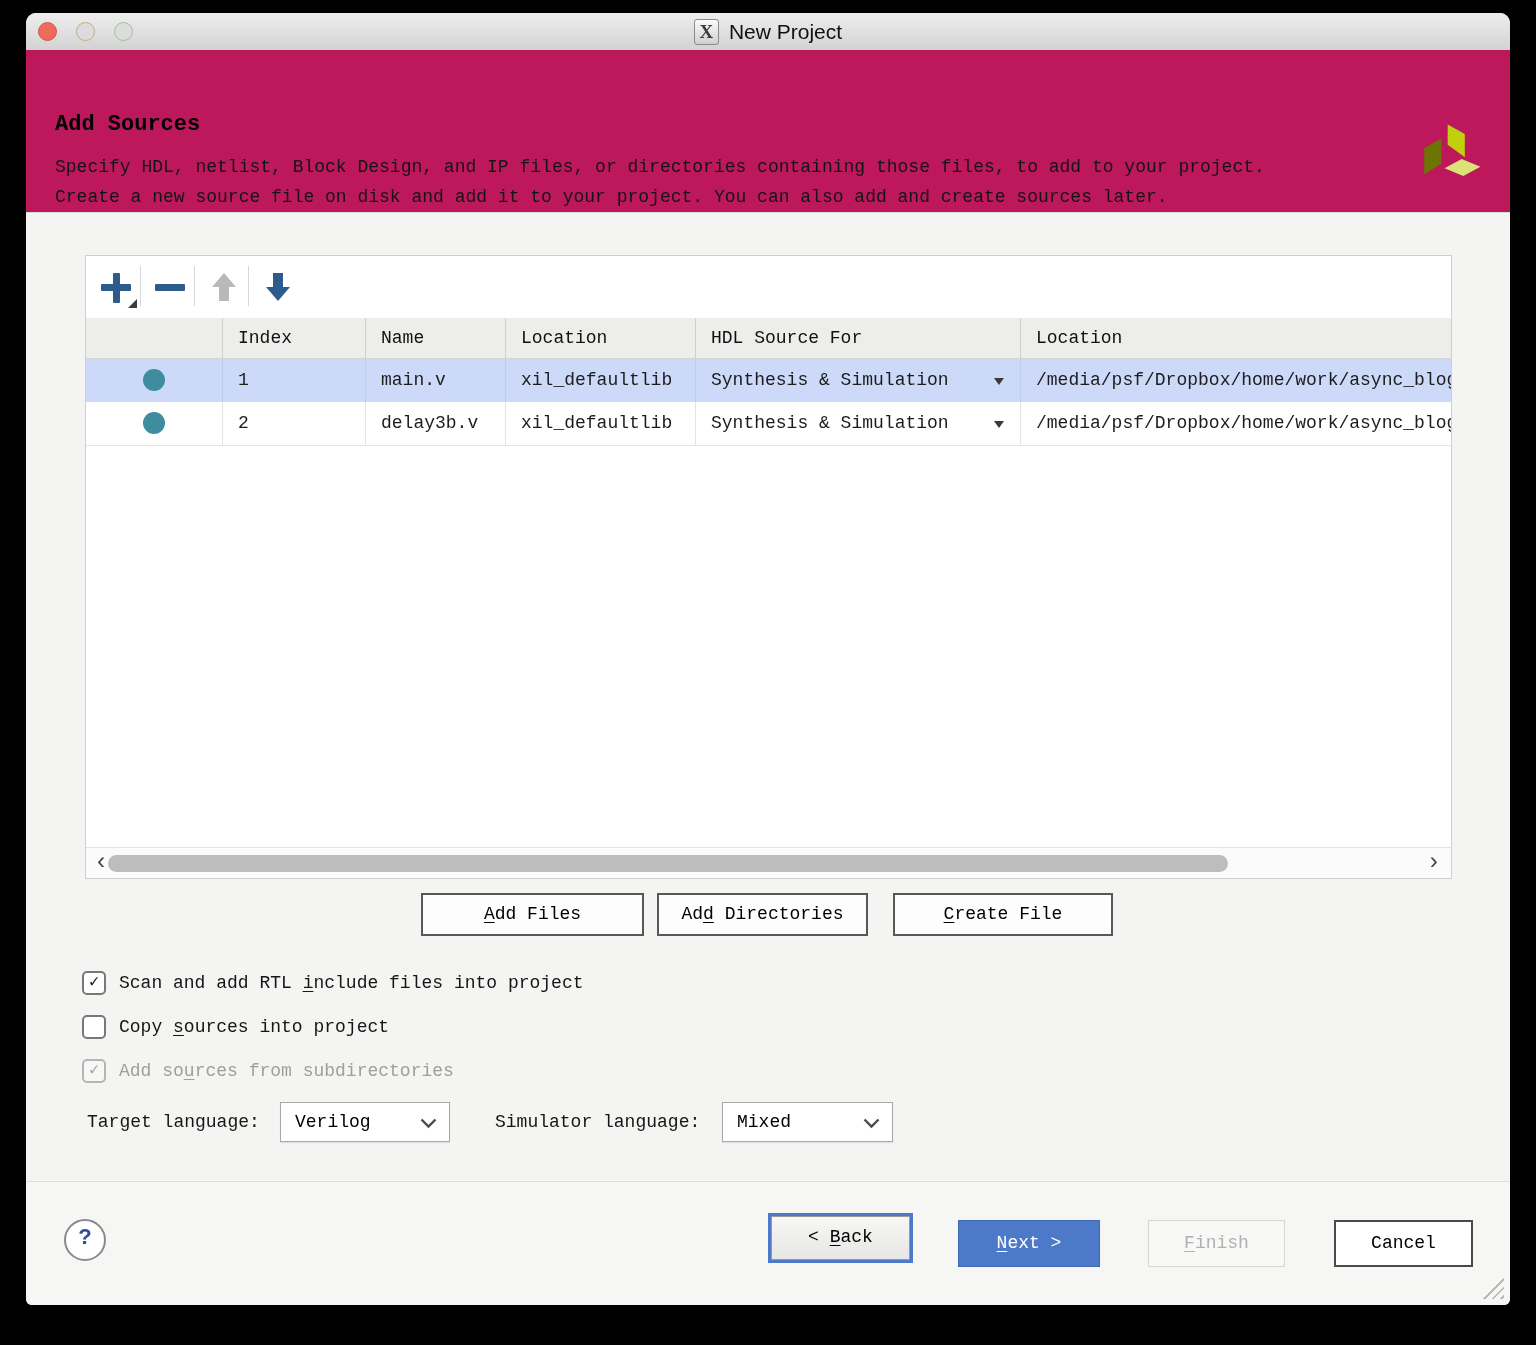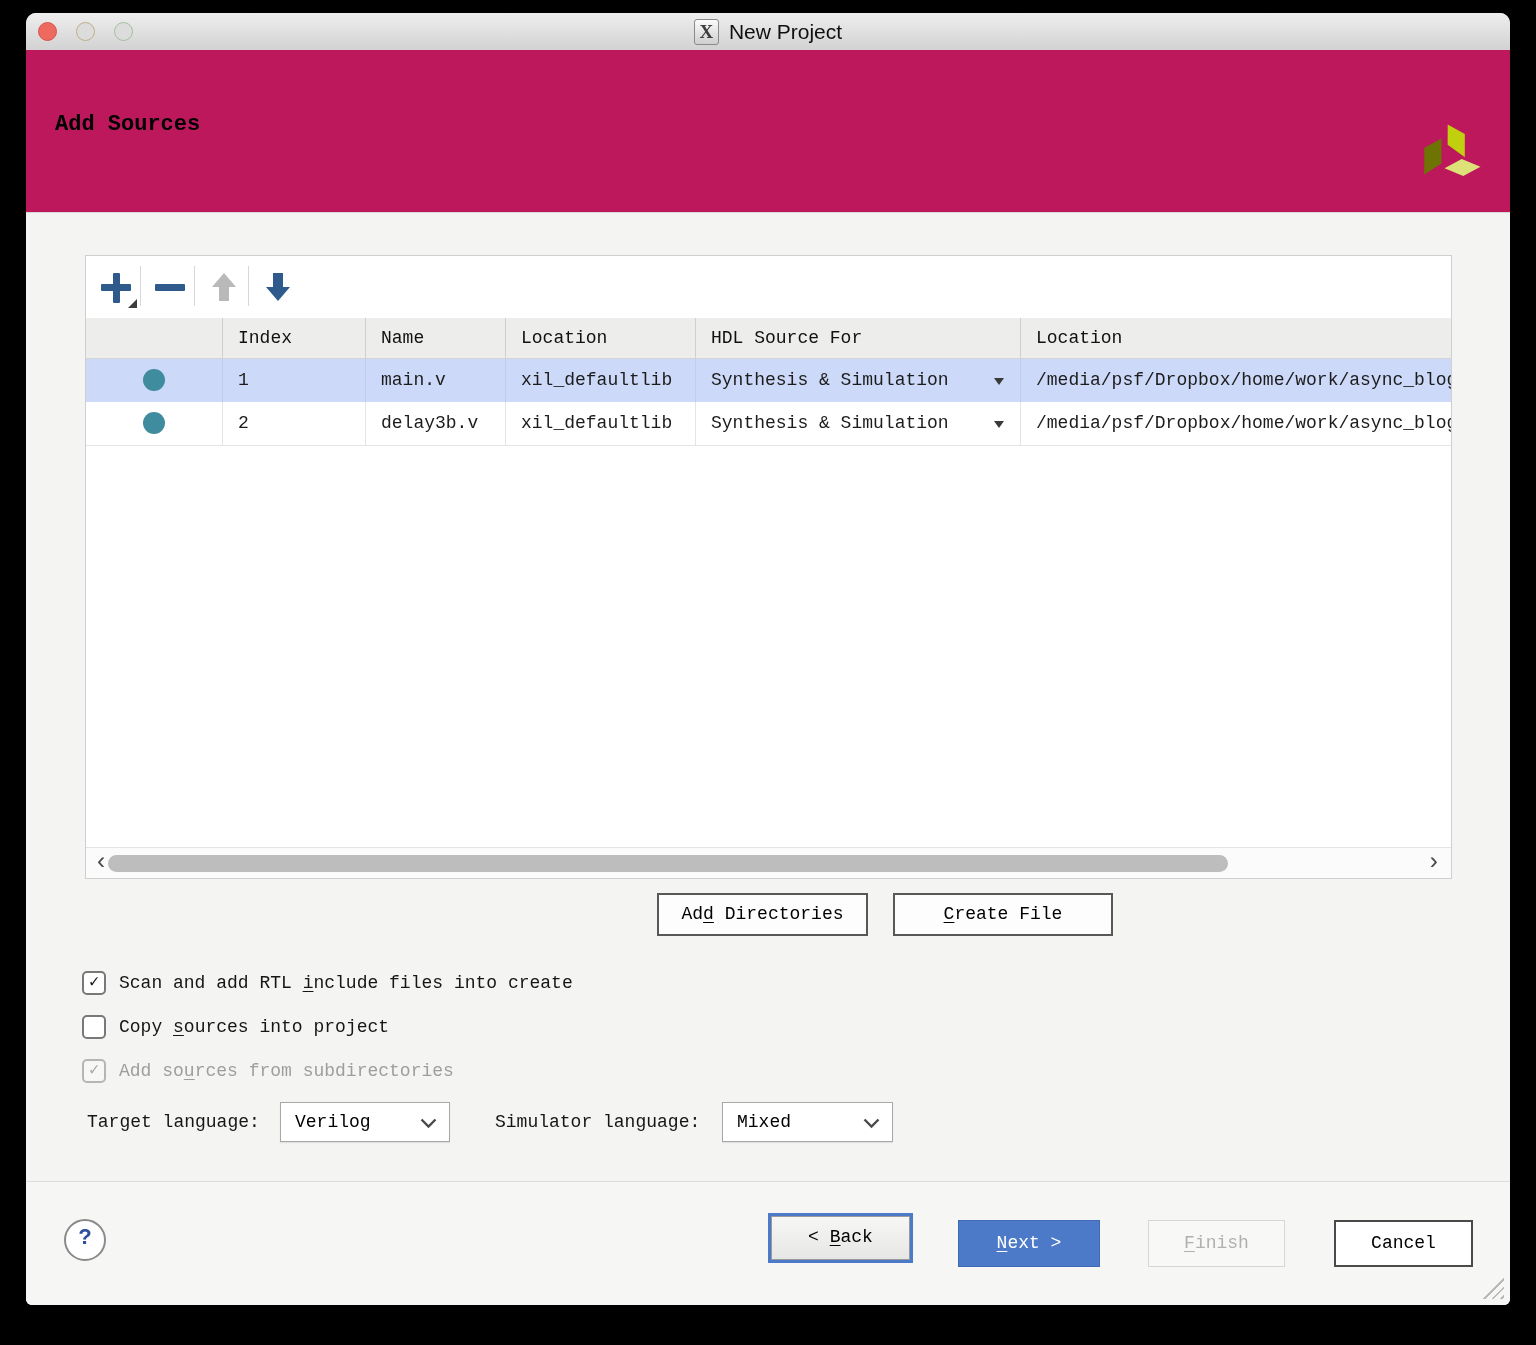--- a/index.html
+++ b/index.html
@@ -122,20 +122,24 @@
       <div class="light green"></div>
     </div>
     <div class="title-group">
       <div class="x11-icon">X</div>
       <div class="win-title">New Project</div>
     </div>
   </div>
 
   <div class="header">
     <h1>Add Sources</h1>
+    <div class="desc">
+      <div>Specify HDL, netlist, Block Design, and IP files, or directories containing those files, to add to your project.</div>
+      <div>Create a new source file on disk and add it to your project. You can also add and create sources later.</div>
+    </div>
     <svg class="logo" width="64" height="62" viewBox="0 0 82 78">
       <polygon points="38,0 60,12 60,42 38,26" fill="#c0cf0e"></polygon>
       <polygon points="8,30 30,18 30,50 8,64" fill="#6d7403"></polygon>
       <polygon points="34,56 56,44 80,54 58,66" fill="#dce178"></polygon>
     </svg>
   </div>
 
   <div class="panel">
 
     <div class="toolbar">
@@ -193,26 +197,27 @@
       <div class="cell c5">/media/psf/Dropbox/home/work/async_blog</div>
     </div>
 
     <div class="hscroll">
       <div class="hs-chev left">‹</div>
       <div class="hs-thumb"></div>
       <div class="hs-chev right">›</div>
     </div>
   </div>
 
+  <div class="mid-btn btn-addfiles"><span></span><span class="mn">A</span><span>dd Files</span></div>
   <div class="mid-btn btn-adddirs"><span>Ad</span><span class="mn">d</span><span> Directories</span></div>
   <div class="mid-btn btn-createfile"><span></span><span class="mn">C</span><span>reate File</span></div>
 
   <div class="cbrow cb1">
     <div class="cbox">✓</div>
-    <div class="cblabel"><span>Scan and add RTL </span><span class="mn">i</span><span>nclude files into create</span></div>
+    <div class="cblabel"><span>Scan and add RTL </span><span class="mn">i</span><span>nclude files into project</span></div>
   </div>
   <div class="cbrow cb2">
     <div class="cbox"></div>
     <div class="cblabel"><span>Copy </span><span class="mn">s</span><span>ources into project</span></div>
   </div>
   <div class="cbrow cb3 disabled">
     <div class="cbox">✓</div>
     <div class="cblabel"><span>Add so</span><span class="mn">u</span><span>rces from subdirectories</span></div>
   </div>
 

